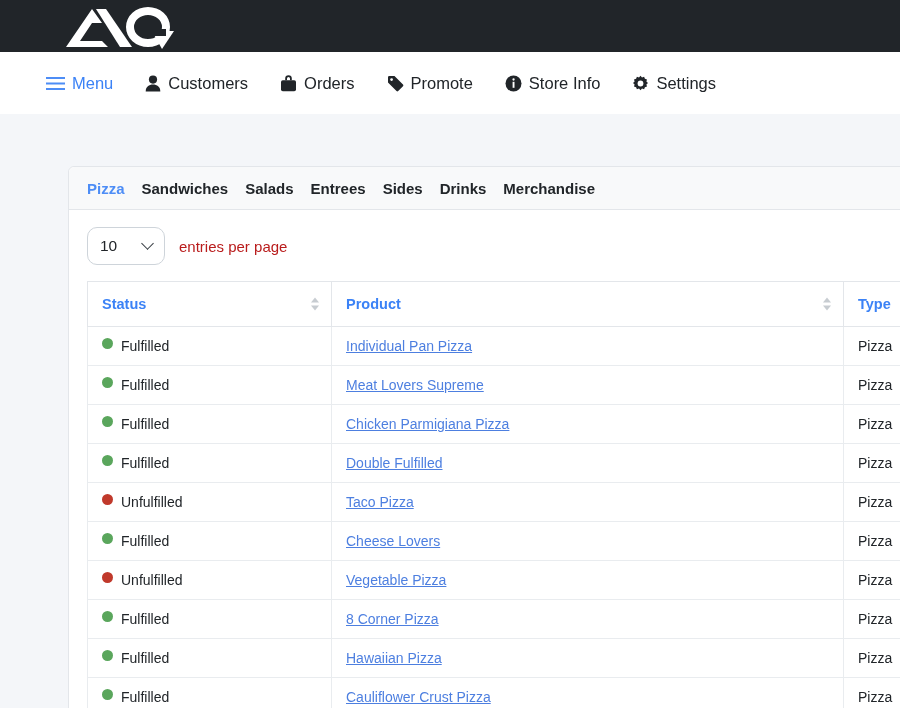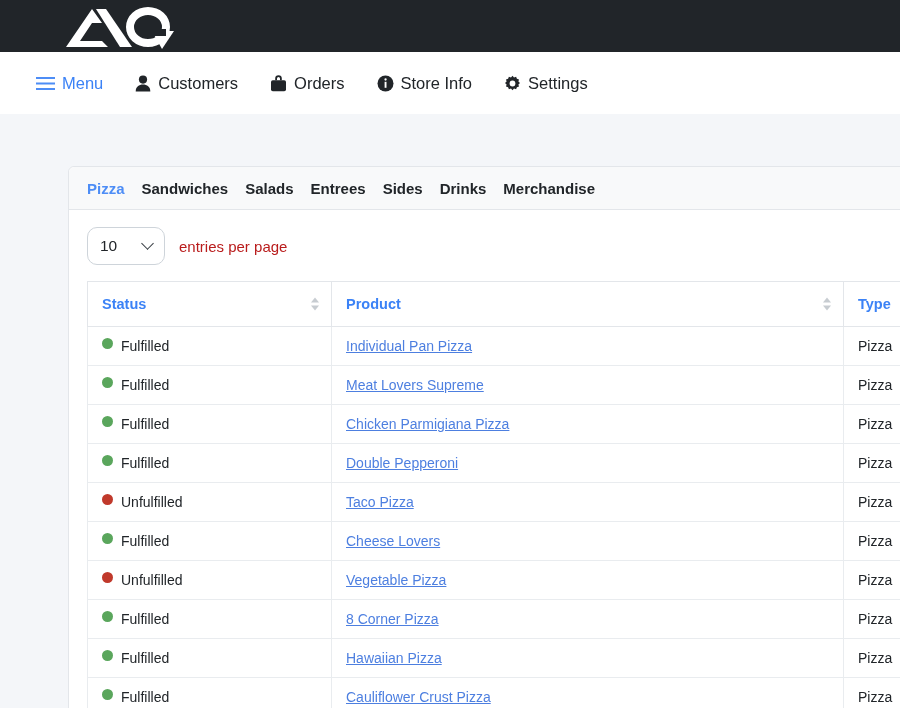--- a/index.html
+++ b/index.html
@@ -25,21 +25,21 @@
 
   
   .navbar {
     position: absolute; top: 52px; left: 0;
     width: 900px; height: 62px;
     background: #ffffff;
   }
   .nav-inner {
     display: flex; align-items: center;
     height: 62px;
-    padding-left: 36px;
+    padding-left: 46px;
     gap: 0;
   }
   .nav-item {
     display: flex; align-items: center;
     gap: 7px;
     font-size: 16.5px;
     color: #212529;
     text-decoration: none;
     margin-right: 32px;
     white-space: nowrap;
@@ -225,20 +225,29 @@
     <a class="nav-item">
       <span class="nav-ico">
         <svg width="17" height="17" viewBox="0 0 17 17">
           <path d="M5.2 5.2 V3.6 a3.3 3.3 0 0 1 6.6 0 V5.2 h-1.8 V3.6 a1.5 1.5 0 0 0 -3 0 V5.2 Z" fill="#212529"></path>
           <rect x="1" y="5.2" width="15" height="11" rx="1.8" fill="#212529"></rect>
         </svg>
       </span>
       <span>Orders</span>
     </a>
 
+    <a class="nav-item">
+      <span class="nav-ico">
+        <svg width="17" height="17" viewBox="0 0 17 17">
+          <path d="M1 7.5 L1 2.2 a1.2 1.2 0 0 1 1.2 -1.2 L7.5 1 L16 9.5 a1.2 1.2 0 0 1 0 1.7 l-4.8 4.8 a1.2 1.2 0 0 1 -1.7 0 Z" fill="#212529"></path>
+          <circle cx="4.6" cy="4.6" r="1.35" fill="#ffffff"></circle>
+        </svg>
+      </span>
+      <span>Promote</span>
+    </a>
 
     <a class="nav-item">
       <span class="nav-ico">
         <svg width="17" height="17" viewBox="0 0 17 17">
           <circle cx="8.5" cy="8.5" r="8" fill="#212529"></circle>
           <rect x="7.6" y="6.8" width="1.9" height="6" fill="#ffffff"></rect>
           <circle cx="8.55" cy="4.5" r="1.15" fill="#ffffff"></circle>
         </svg>
       </span>
       <span>Store Info</span>
@@ -340,21 +349,21 @@
                 <td><a class="prod-link">Chicken Parmigiana Pizza</a></td>
                 <td>Pizza</td>
               </tr>
               <tr>
                 <td>
                   <span class="status-cell">
                     <span class="dot green"></span>
                     <span>Fulfilled</span>
                   </span>
                 </td>
-                <td><a class="prod-link">Double Pepperoni</a></td>
+                <td><a class="prod-link">Double Fulfilled</a></td>
                 <td>Pizza</td>
               </tr>
               <tr>
                 <td>
                   <span class="status-cell">
                     <span class="dot red"></span>
                     <span>Unfulfilled</span>
                   </span>
                 </td>
                 <td><a class="prod-link">Taco Pizza</a></td>

